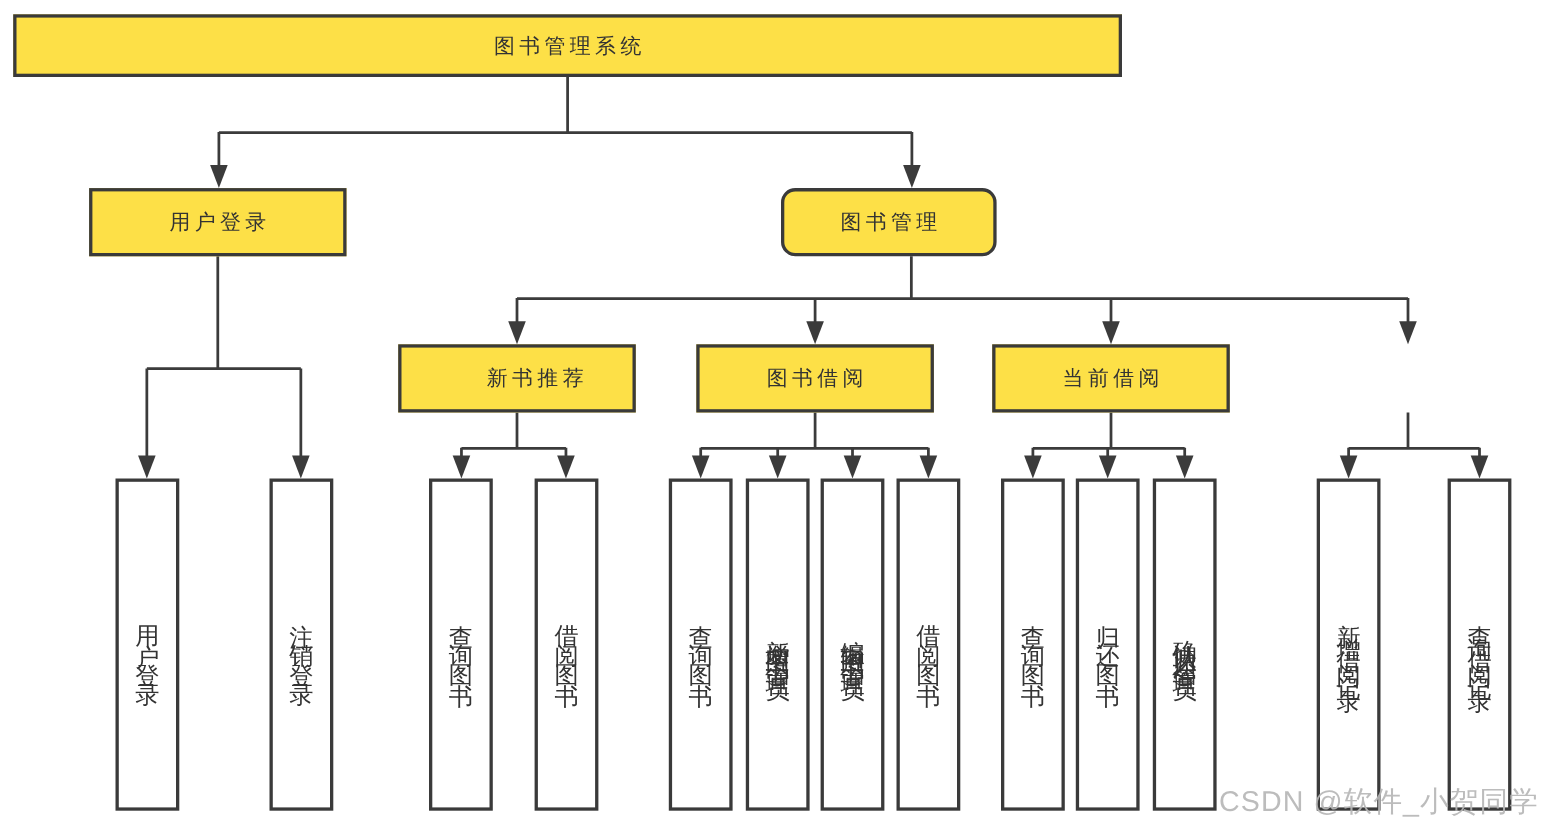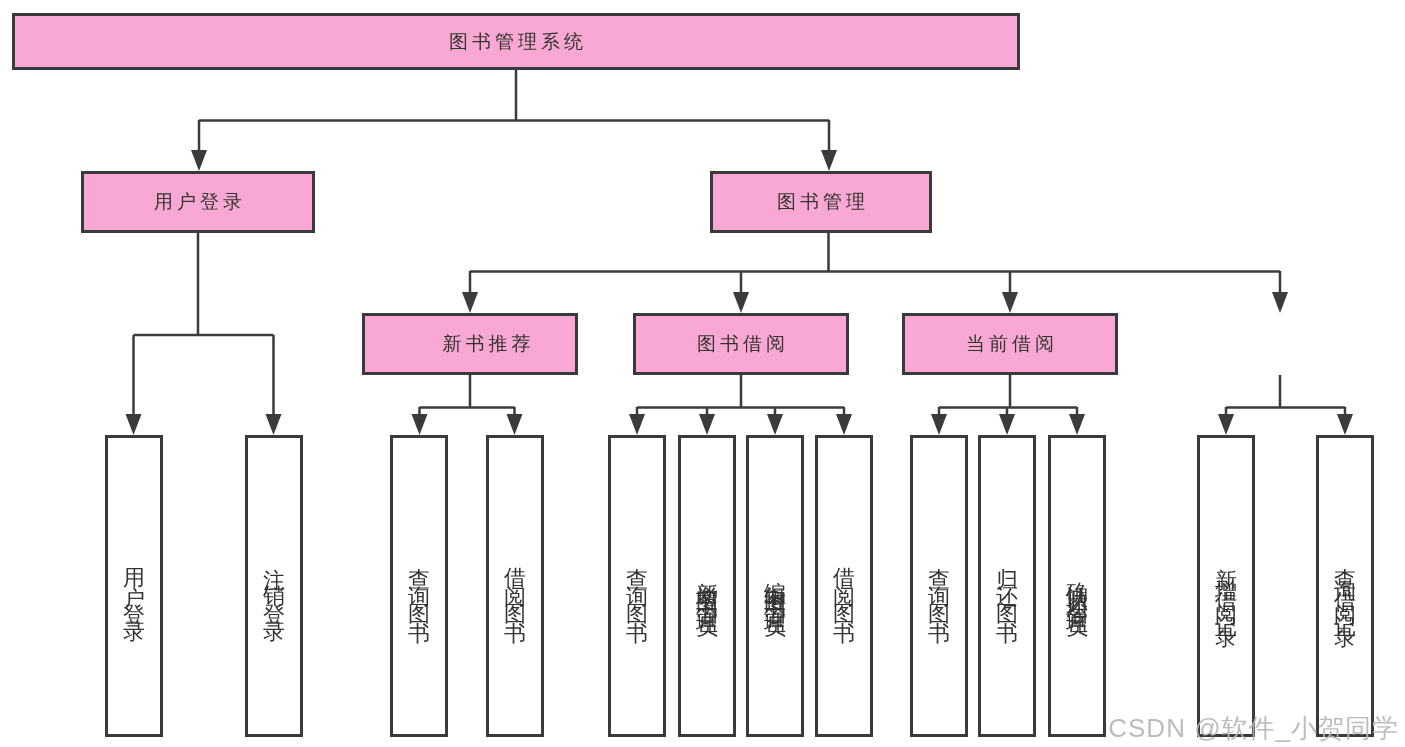--- a/index.html
+++ b/index.html
@@ -14,21 +14,21 @@
   #connectors {
     position: absolute;
     left: 0; top: 0;
     width: 1405px; height: 747px;
     pointer-events: none;
   }
   .hbox {
     position: absolute;
     box-sizing: border-box;
     border: 3px solid #3a3a3a;
-    background: #f9a8d4;
+    background: #fde047;
     display: flex;
     align-items: center;
     justify-content: center;
     color: #333333;
     font-size: 19px;
     letter-spacing: 4px;
     text-indent: 4px;
     white-space: nowrap;
   }
   .vbox {
@@ -127,21 +127,21 @@
     </g>
   </svg>
 
   <div class="hbox" style="left:12px; top:13px; width:1008px; height:57px;">
     <span>图书管理系统</span>
   </div>
 
   <div class="hbox" style="left:81px; top:171px; width:234px; height:62px;">
     <span>用户登录</span>
   </div>
-  <div class="hbox" style="left:710px; top:171px; width:222px; height:62px;">
+  <div class="hbox" style="left:710px; top:171px; width:196px; height:62px;border-radius:13px;">
     <span>图书管理</span>
   </div>
 
   <div class="hbox" style="left:362px; top:313px; width:216px; height:62px;padding-left:33px;">
     <span>新书推荐</span>
   </div>
   <div class="hbox" style="left:902px; top:313px; width:216px; height:62px;">
     <span>当前借阅</span>
   </div>
   <div class="hbox" style="left:633px; top:313px; width:216px; height:62px;">

